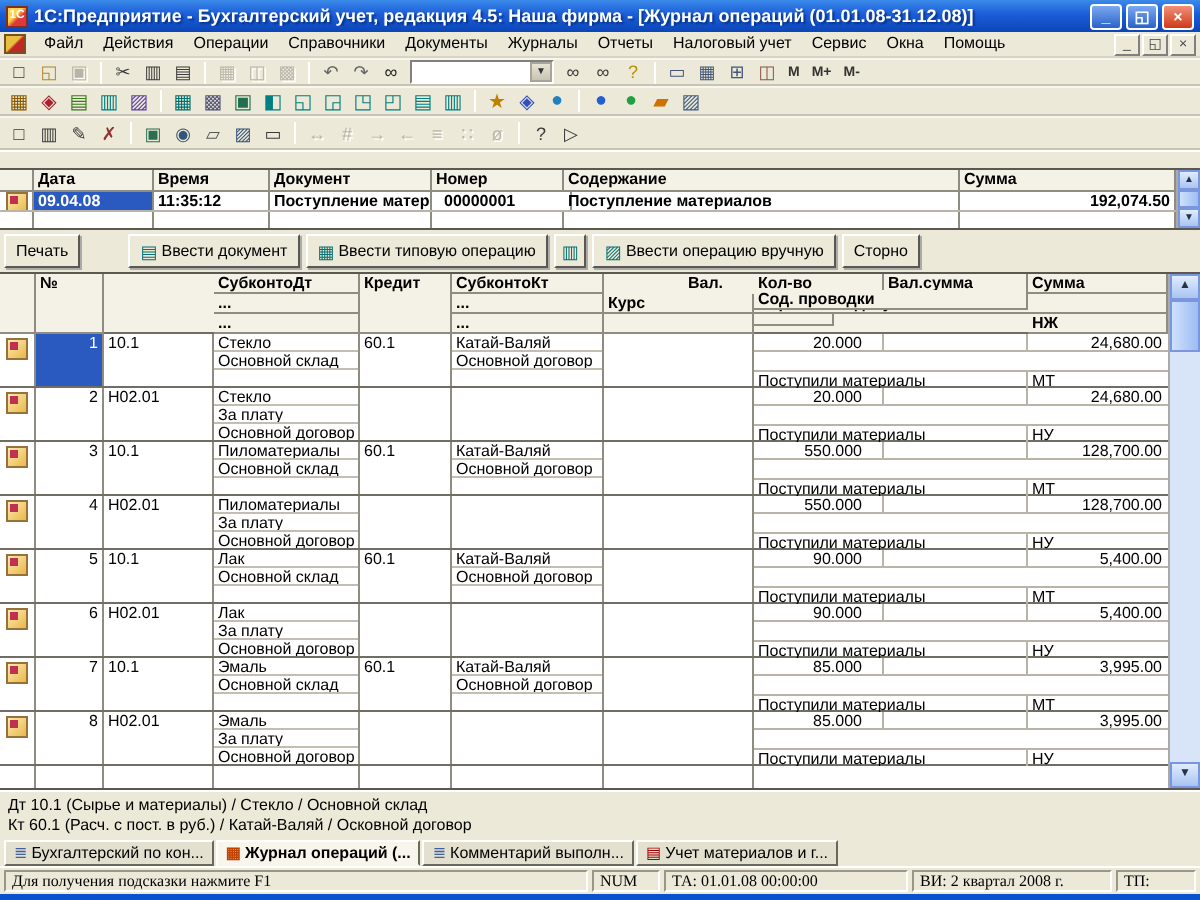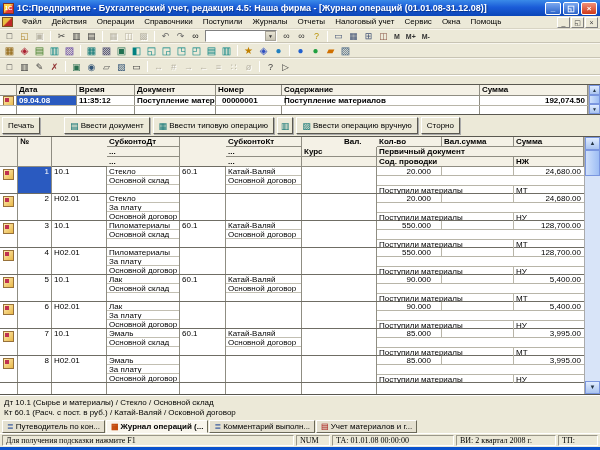--- a/index.html
+++ b/index.html
@@ -120,21 +120,21 @@
     </span>
   </div>
 
   <div class="menubar">
     <span class="menu-app"></span>
     <span class="menu-items">
         <span class="menu-item">Файл</span>
         <span class="menu-item">Действия</span>
         <span class="menu-item">Операции</span>
         <span class="menu-item">Справочники</span>
-        <span class="menu-item">Поступили</span>
+        <span class="menu-item">Документы</span>
         <span class="menu-item">Журналы</span>
         <span class="menu-item">Отчеты</span>
         <span class="menu-item">Налоговый учет</span>
         <span class="menu-item">Сервис</span>
         <span class="menu-item">Окна</span>
         <span class="menu-item">Помощь</span>
       </span>
     <span class="mdi">
       <span class="mdibtn">_</span>
       <span class="mdibtn">◱</span>
@@ -302,31 +302,32 @@
       </span>
   </div>
 
   <div class="postings">
     <div class="phead">
         <div class="hc" style="left: 0px; width: 18px; top: 0px; height: 30px;"></div>
         <div class="hc" style="left: 18px; width: 34px; top: 0px; height: 30px;">№</div>
         <div class="hc" style="left: 107px; width: 73px; top: 0px; height: 10px;">СубконтоДт</div>
         <div class="hc" style="left: 107px; width: 73px; top: 10px; height: 10px;">...</div>
         <div class="hc" style="left: 107px; width: 73px; top: 20px; height: 10px;">...</div>
+        <div class="hc" style="left: 180px; width: 46px; top: 0px; height: 30px;">Кредит</div>
         <div class="hc" style="left: 226px; width: 76px; top: 0px; height: 10px;">СубконтоКт</div>
         <div class="hc" style="left: 226px; width: 76px; top: 10px; height: 10px;">...</div>
         <div class="hc" style="left: 226px; width: 76px; top: 20px; height: 10px;">...</div>
         <div class="hc" style="left: 302px; width: 75px; top: 0px; height: 26px; margin-left: 40px;">Вал.</div>
         <div class="hc" style="left: 302px; width: 75px; top: 10px; height: 10px;">Курс</div>
         <div class="hc" style="left: 302px; width: 75px; top: 20px; height: 10px;"></div>
         <div class="hc" style="left: 377px; width: 65px; top: 0px; height: 10px;">Кол-во</div>
         <div class="hc" style="left: 442px; width: 72px; top: 0px; height: 10px;">Вал.сумма</div>
         <div class="hc" style="left: 514px; width: 70px; top: 0px; height: 10px;">Сумма</div>
         <div class="hc" style="left: 377px; width: 207px; top: 10px; height: 10px;">Первичный документ</div>
-        <div class="hc" style="left: 377px; width: 137px; top: 20px; height: 10px;">Сод. проводки</div>
+        <div class="hc" style="left: 377px; width: 137px; top: 8px; height: 10px;">Сод. проводки</div>
         <div class="hc" style="left: 514px; width: 70px; top: 20px; height: 10px;">НЖ</div>
       </div>
     <div class="pbody">
         <div class="prow">
           <div class="pc " style="left: 0px; width: 18px;">
             <span class="op-icon">
               <i></i>
             </span>
           </div>
           <div class="pc numcell sel" style="left: 18px; width: 34px;">1</div>
@@ -557,21 +558,21 @@
   </div>
 
   <div class="infopanel">
     <div class="infoline">Дт 10.1 (Сырье и материалы) / Стекло / Основной склад</div>
     <div class="infoline">Кт 60.1 (Расч. с пост. в руб.) / Катай-Валяй / Осковной договор</div>
   </div>
 
   <div class="tabbar">
       <div class="tab">
         <span class="tabicon" style="color: rgb(64, 96, 160);">≣</span>
-        <span>Путеводитель по кон...</span>
+        <span>Бухгалтерский по кон...</span>
       </div>
       <div class="tab active">
         <span class="tabicon" style="color: rgb(192, 64, 0);">▦</span>
         <span>Журнал операций  (...</span>
       </div>
       <div class="tab">
         <span class="tabicon" style="color: rgb(64, 96, 160);">≣</span>
         <span>Комментарий выполн...</span>
       </div>
       <div class="tab">

